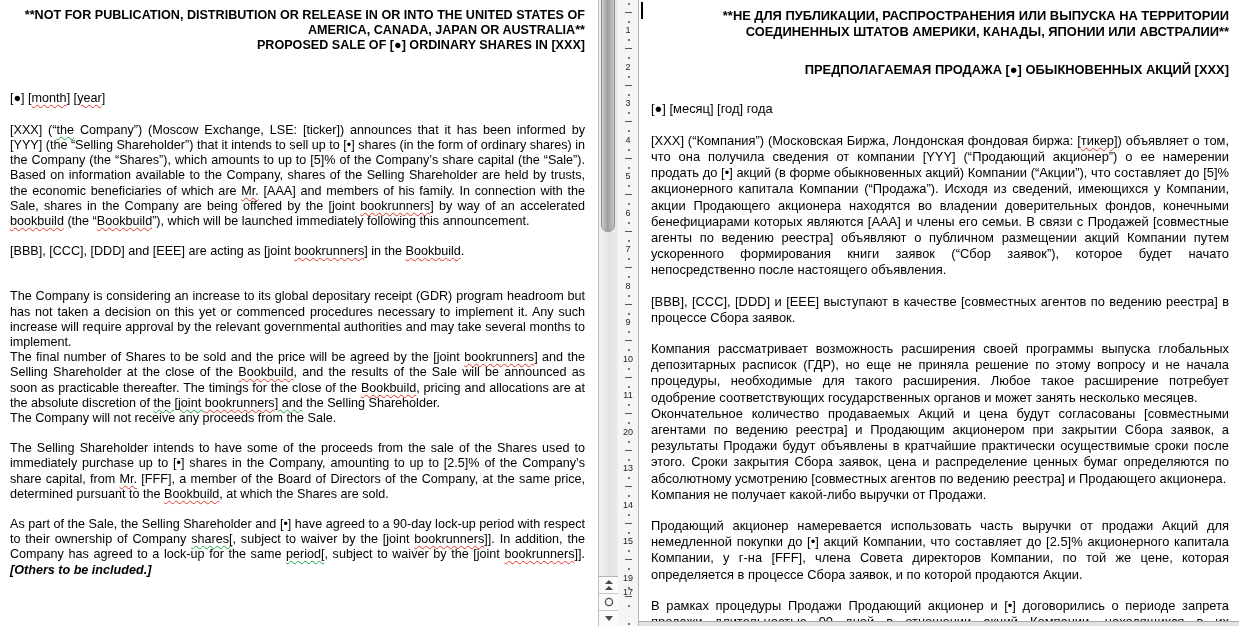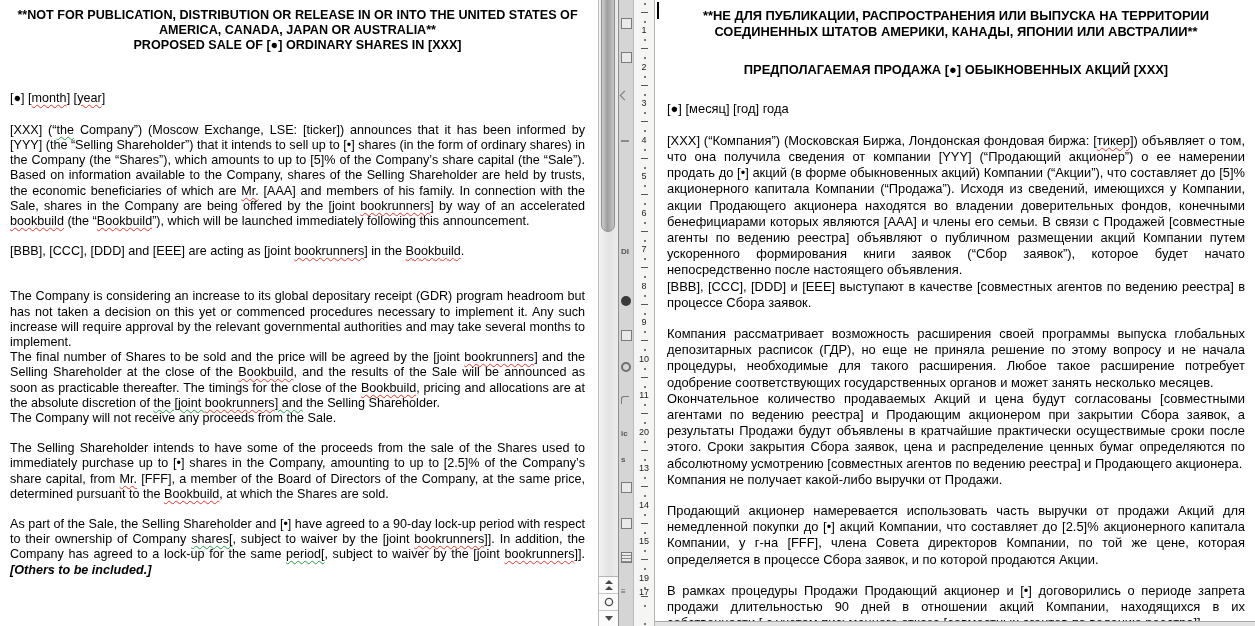--- a/index.html
+++ b/index.html
@@ -18,21 +18,21 @@
   .doc-content{color:#000;}
   .doc-content.en{
     padding:8px 13px 0 10px;
     font-size:12.6px;line-height:15.2px;
   }
   .doc-content.ru{
     padding:8px 10px 0 12px;
     font-size:12.9px;line-height:16.2px;
   }
   .blk{margin:0;text-align:justify;}
-  .blk.center{text-align:center;}
+  .blk.center{text-align:right;}
   .blk.bold{font-weight:bold;}
   .sp{ text-decoration:underline; text-decoration-style:wavy;
        text-decoration-color:#e3342b; text-decoration-thickness:1px;
        text-underline-offset:2px;}
   .gr{ text-decoration:underline; text-decoration-style:wavy;
        text-decoration-color:#1e9e3e; text-decoration-thickness:1px;
        text-underline-offset:2px;}
   .bi{ font-weight:bold; font-style:italic;}
   
   .vscrollbar{
@@ -129,37 +129,20 @@
         </svg>
       </div>
       <div class="navbtn">
         <svg width="10" height="6" viewBox="0 0 10 6">
           <polygon points="1,0 9,0 5,5" fill="#4a4a4a"></polygon>
         </svg>
       </div>
     </div>
   </div>
 
-  <div class="icon-strip" id="icon-strip">
-      <div class="frag square" style="top: 18px;"></div>
-      <div class="frag square" style="top: 52px;"></div>
-      <div class="frag chevron" style="top: 92px;"></div>
-      <div class="frag dash" style="top: 140px;"></div>
-      <div class="frag text" style="top: 248px;">DI</div>
-      <div class="frag disc" style="top: 296px;"></div>
-      <div class="frag square" style="top: 330px;"></div>
-      <div class="frag ring" style="top: 362px;"></div>
-      <div class="frag hook" style="top: 396px;"></div>
-      <div class="frag text" style="top: 430px;">ic</div>
-      <div class="frag text" style="top: 456px;">s</div>
-      <div class="frag square" style="top: 482px;"></div>
-      <div class="frag square" style="top: 518px;"></div>
-      <div class="frag lines" style="top: 552px;"></div>
-      <div class="frag text" style="top: 588px;">≡</div>
-    </div>
 
   <div class="vruler" id="vruler">
       <div class="rdot" style="top: 2.625px;"></div>
       <div class="rdash" style="top: 11.75px;"></div>
       <div class="rdot" style="top: 20.875px;"></div>
       <div class="rnum" style="top: 26px;">1</div>
       <div class="rdot" style="top: 39.125px;"></div>
       <div class="rdash" style="top: 48.25px;"></div>
       <div class="rdot" style="top: 57.375px;"></div>
       <div class="rnum" style="top: 62.5px;">2</div>
@@ -226,21 +209,21 @@
       <div class="rdot" style="top: 623.125px;"></div>
     </div>
 
   <section class="doc-pane right">
     <div class="caret"></div>
     <div class="doc-content ru" id="doc-right">
         <p class="blk center bold"><span>**НЕ ДЛЯ ПУБЛИКАЦИИ, РАСПРОСТРАНЕНИЯ ИЛИ ВЫПУСКА НА ТЕРРИТОРИИ СОЕДИНЕННЫХ ШТАТОВ АМЕРИКИ, КАНАДЫ, ЯПОНИИ ИЛИ АВСТРАЛИИ**</span></p>
         <p class="blk center bold" style="margin-top: 22px;"><span>ПРЕДПОЛАГАЕМАЯ ПРОДАЖА [●] ОБЫКНОВЕННЫХ АКЦИЙ [XXX]</span></p>
         <p class="blk" style="margin-top: 22px;"><span>[●] [месяц] [год] года</span></p>
         <p class="blk" style="margin-top: 16px;"><span>[XXX] (“Компания”) (Московская Биржа, Лондонская фондовая биржа: [</span><span class="sp">тикер</span><span>]) объявляет о том, что она получила сведения от компании [YYY] (“Продающий акционер”) о ее намерении продать до [•] акций (в форме обыкновенных акций) Компании (“Акции”), что составляет до [5]% акционерного капитала Компании (“Продажа”). Исходя из сведений, имеющихся у Компании, акции Продающего акционера находятся во владении доверительных фондов, конечными бенефициарами которых являются [AAA] и члены его семьи. В связи с Продажей [совместные агенты по ведению реестра] объявляют о публичном размещении акций Компании путем ускоренного формирования книги заявок (“Сбор заявок”), которое будет начато непосредственно после настоящего объявления.</span></p>
-        <p class="blk" style=""><span>[BBB], [CCC], [DDD] и [EEE] выступают в качестве [совместных агентов по ведению реестра] в процессе Сбора заявок.</span></p>
+        <p class="blk" style="margin-top: 15px;"><span>[BBB], [CCC], [DDD] и [EEE] выступают в качестве [совместных агентов по ведению реестра] в процессе Сбора заявок.</span></p>
         <p class="blk" style="margin-top: 15px;"><span>Компания рассматривает возможность расширения своей программы выпуска глобальных депозитарных расписок (ГДР), но еще не приняла решение по этому вопросу и не начала процедуры, необходимые для такого расширения. Любое такое расширение потребует одобрение соответствующих государственных органов и может занять несколько месяцев.</span></p>
         <p class="blk"><span>Окончательное количество продаваемых Акций и цена будут согласованы [совместными агентами по ведению реестра] и Продающим акционером при закрытии Сбора заявок, а результаты Продажи будут объявлены в кратчайшие практически осуществимые сроки после этого. Сроки закрытия Сбора заявок, цена и распределение ценных бумаг определяются по абсолютному усмотрению [совместных агентов по ведению реестра] и Продающего акционера.</span></p>
         <p class="blk"><span>Компания не получает какой-либо выручки от Продажи.</span></p>
         <p class="blk" style="margin-top: 15px;"><span>Продающий акционер намеревается использовать часть выручки от продажи Акций для немедленной покупки до [•] акций Компании, что составляет до [2.5]% акционерного капитала Компании, у г-на [FFF], члена Совета директоров Компании, по той же цене, которая определяется в процессе Сбора заявок, и по которой продаются Акции.</span></p>
         <p class="blk" style="margin-top: 15px;"><span>В рамках процедуры Продажи Продающий акционер и [•] договорились о периоде запрета продажи длительностью 90 дней в отношении акций Компании, находящихся в их собственности,[ с учетом письменного отказа [совместных агентов по ведению реестра]].</span></p>
       </div>
     <div class="bottom-bar"></div>
   </section>
 
 </div>

